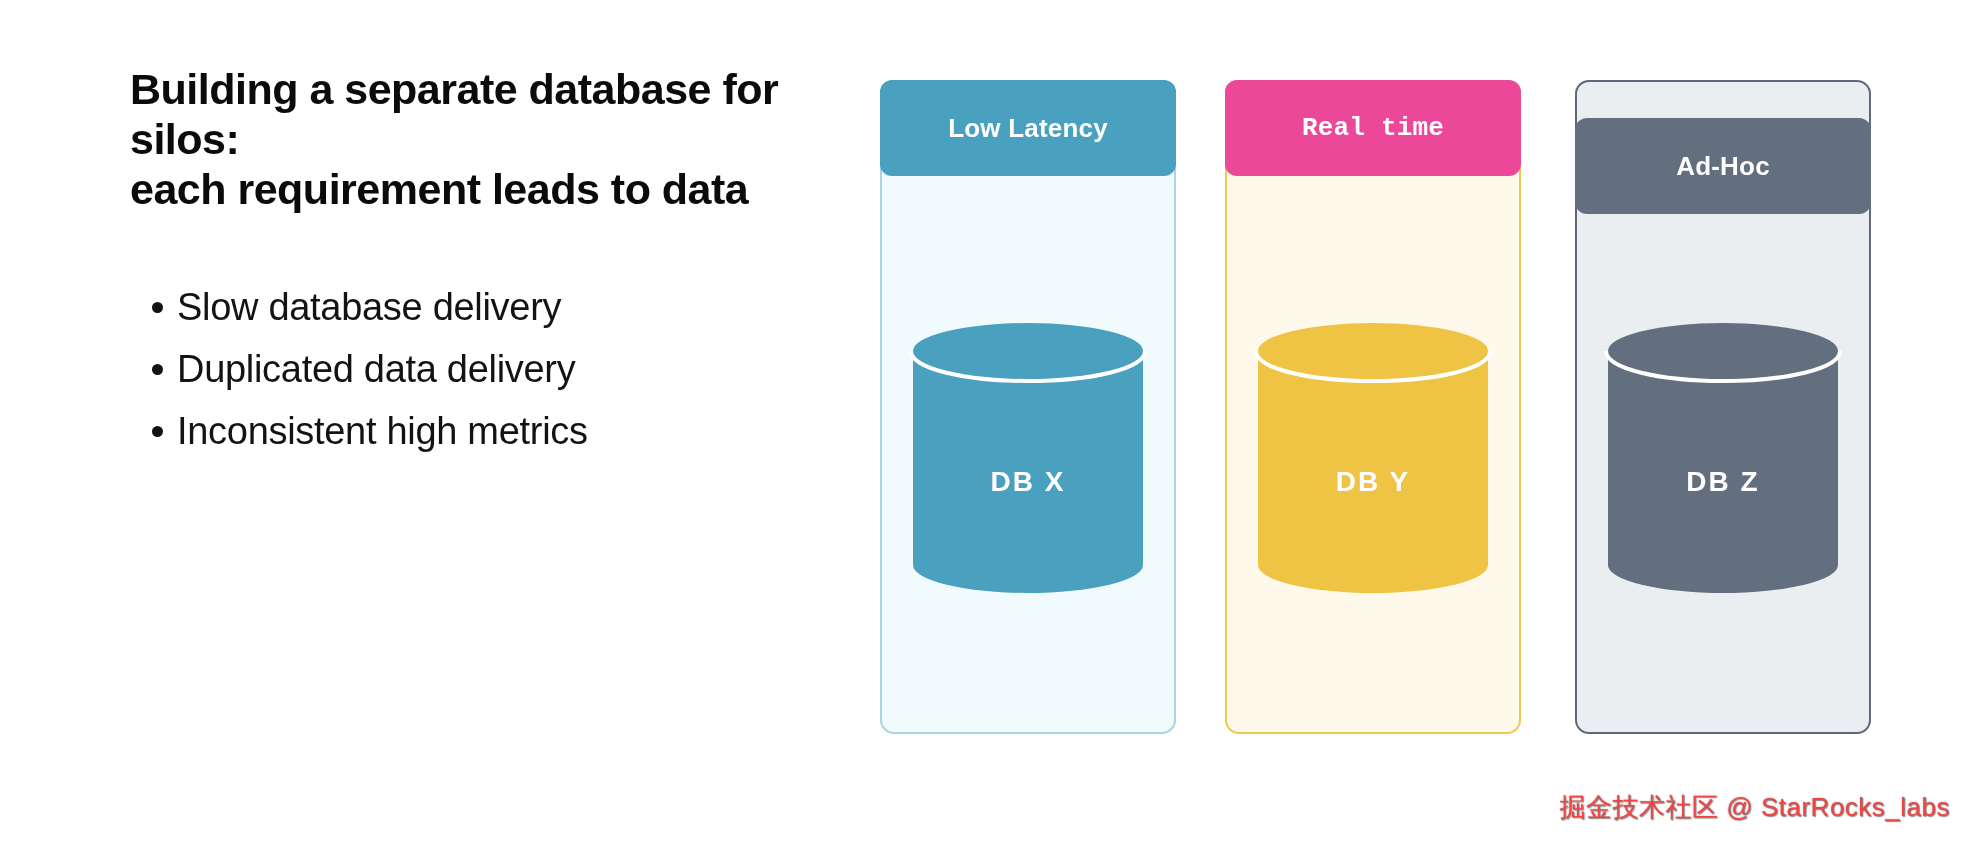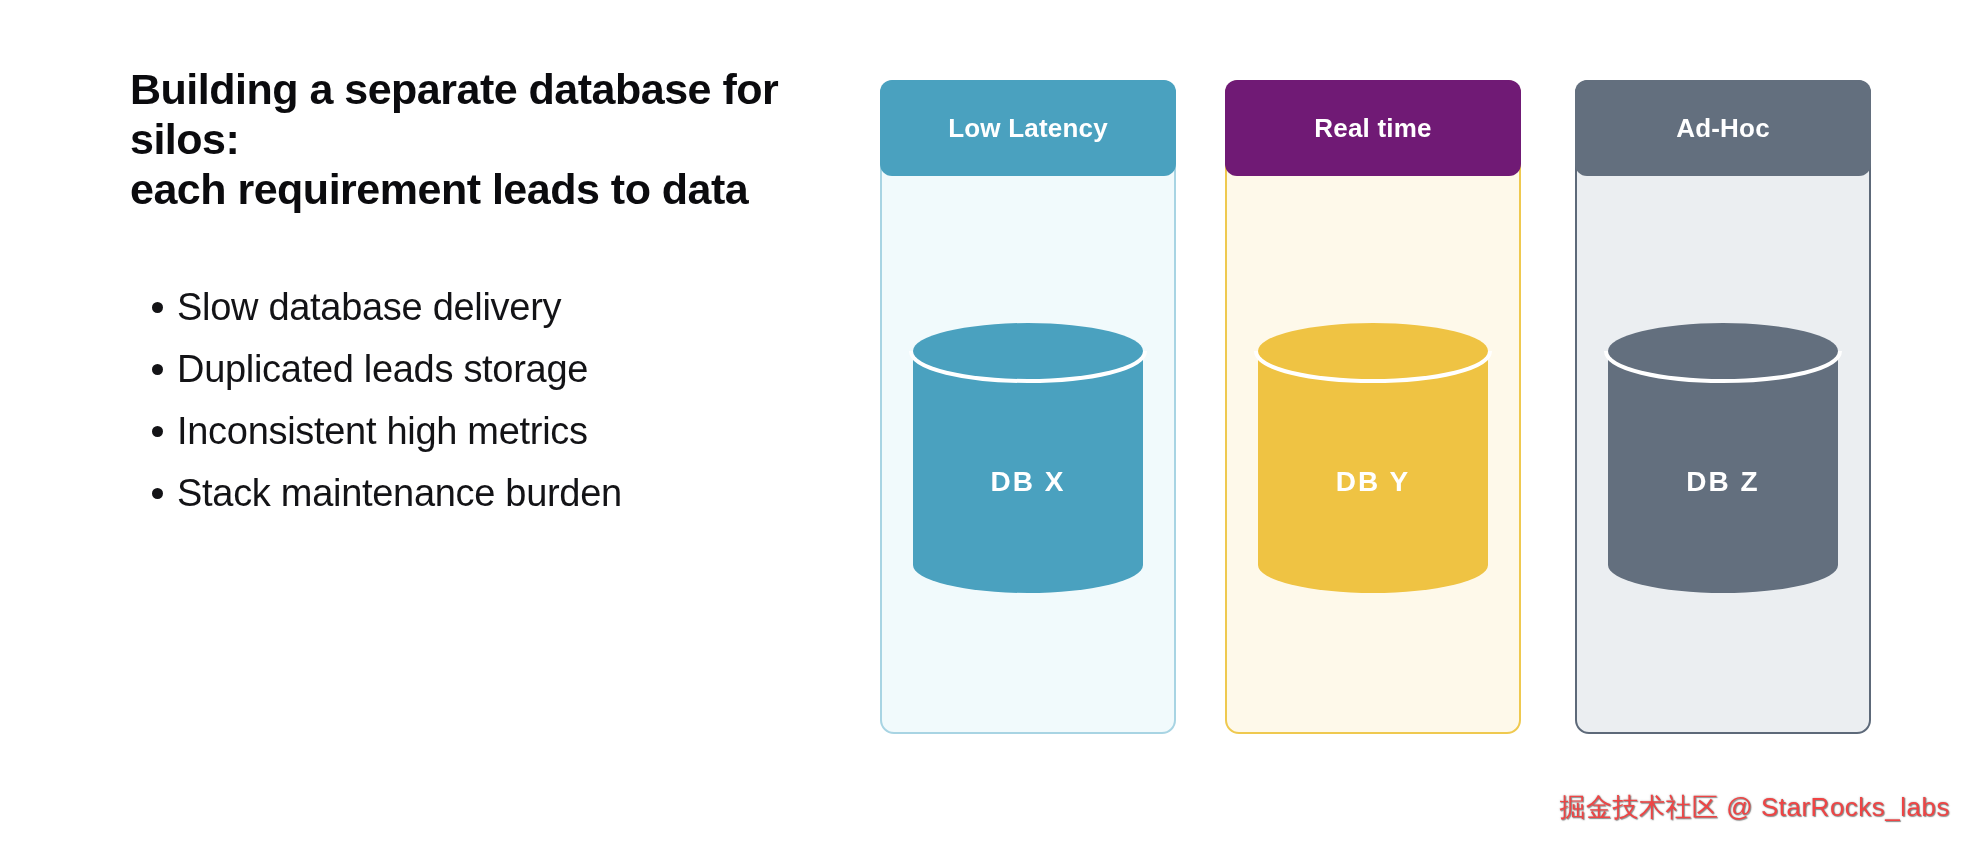--- a/index.html
+++ b/index.html
@@ -91,22 +91,22 @@
     font-weight: 600;
     letter-spacing: 2px;
     text-anchor: middle;
   }
   .cyl-arc { fill: none; stroke: #ffffff; stroke-width: 8; }
 
   .card-teal   { left: 880px;  background: #f1fafc; border-color: #a8d4e3; }
   .card-yellow { left: 1225px; background: #fef9ea; border-color: #efc94f; }
   .card-slate  { left: 1575px; background: #ebeef1; border-color: #5d6979; }
   .card-teal   .card-header { background: #4aa1bf; }
-  .card-yellow .card-header { background: #701a75; }
-  .card-slate  .card-header { background: #636f7e; }
+  .card-yellow .card-header { background: #ec4899; font-family: Liberation Mono, monospace; }
+  .card-slate  .card-header { background: #636f7e; margin-top: 38px; }
 
   
   .watermark {
     position: absolute;
     top: 790px;
     right: 22px;
     font-size: 26px;
     color: #ef4444;
     text-shadow: 1px 1px 1px rgba(60,60,60,0.55), 0 0 2px rgba(120,120,120,0.6);
     letter-spacing: 0.5px;
@@ -116,23 +116,22 @@
 <body>
 
 <div class="left-panel">
   <h1 class="page-title">
     <span class="hline">Building a separate database for</span>
     <span class="hline">silos:</span>
     <span class="hline">each requirement leads to data</span>
   </h1>
   <ul class="issues-list">
     <li>Slow database delivery</li>
-    <li>Duplicated leads storage</li>
+    <li>Duplicated data delivery</li>
     <li>Inconsistent high metrics</li>
-    <li>Stack maintenance burden</li>
   </ul>
 </div>
 
 <div class="card card-teal">
   <div class="card-header">
     <span class="card-title">Low Latency</span>
   </div>
   <svg class="cylinder" viewBox="0 0 238 282">
     <path class="cyl-body" d="M4,36 L4,246 A115,28 0 0 0 234,246 L234,36 Z" fill="#4aa1bf"></path>
     <path class="cyl-arc" d="M4,32 A115,28 0 0 0 234,32"></path>

